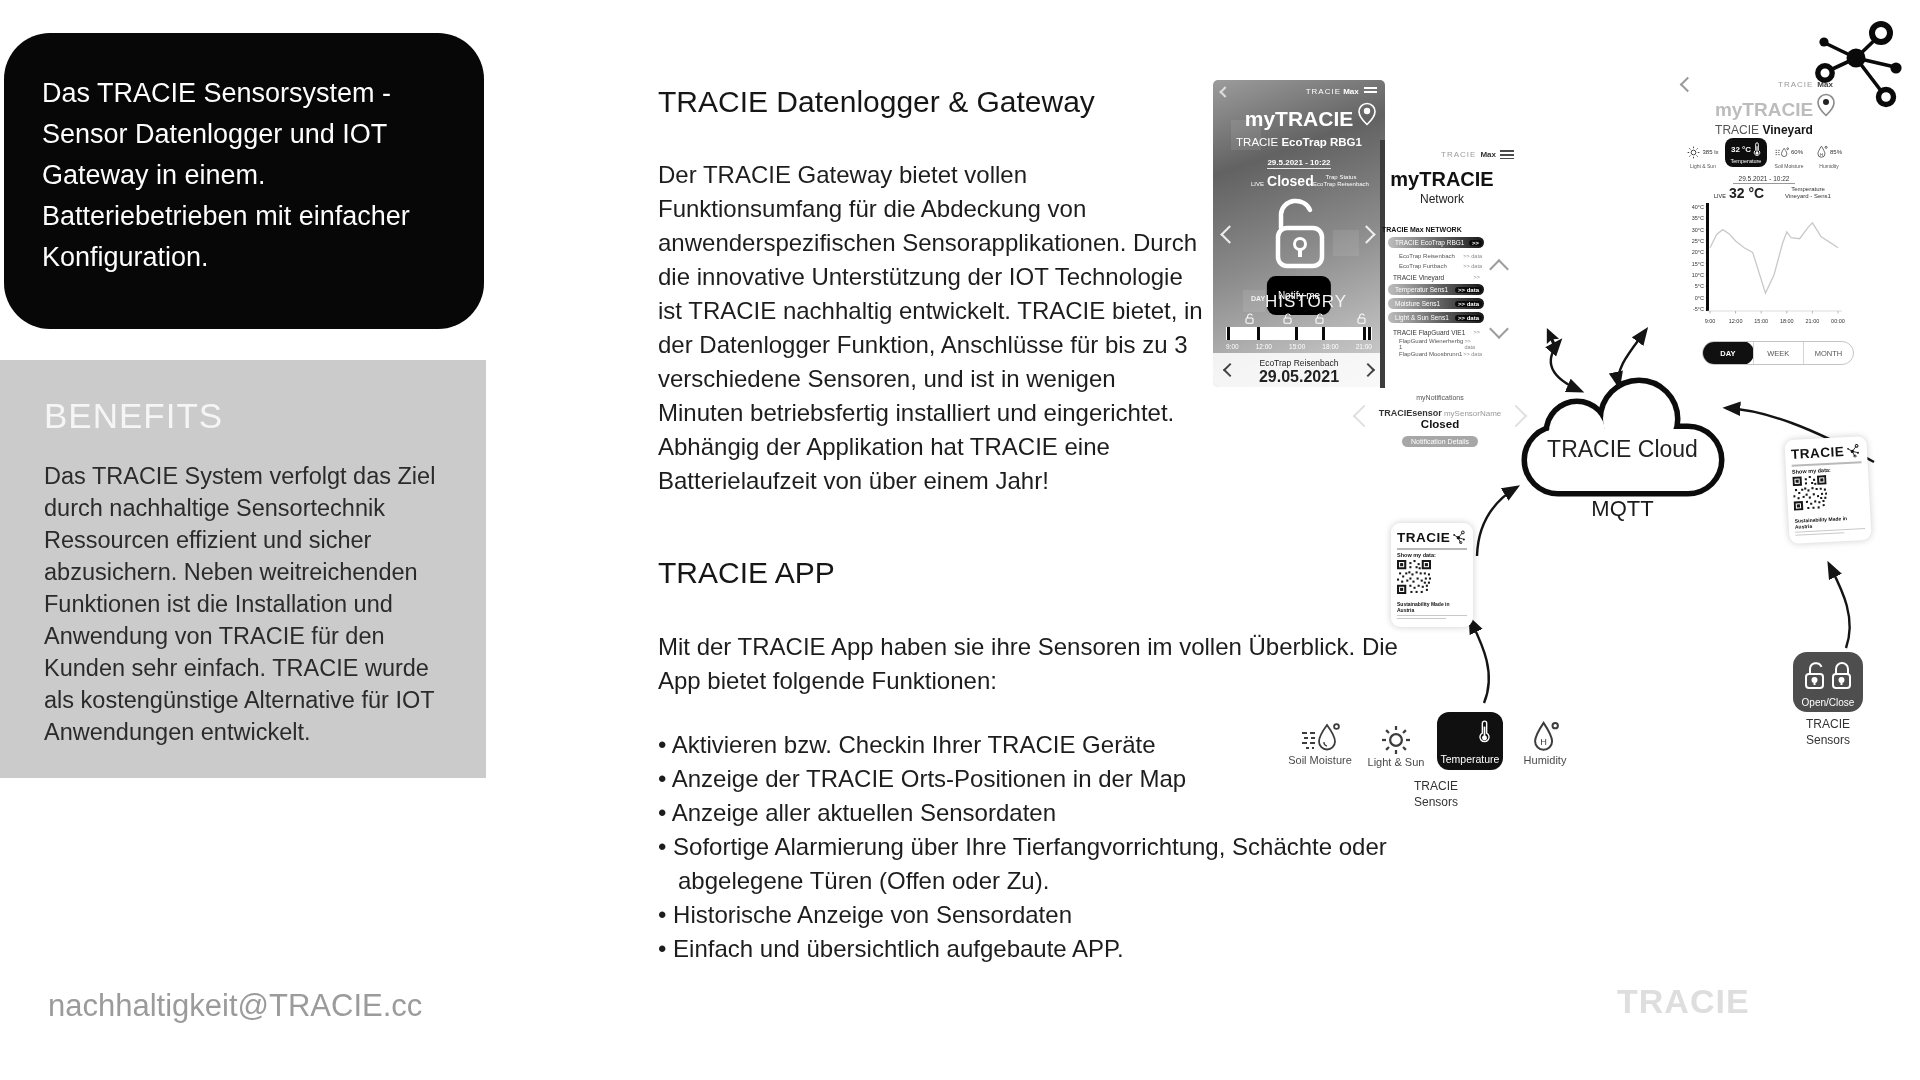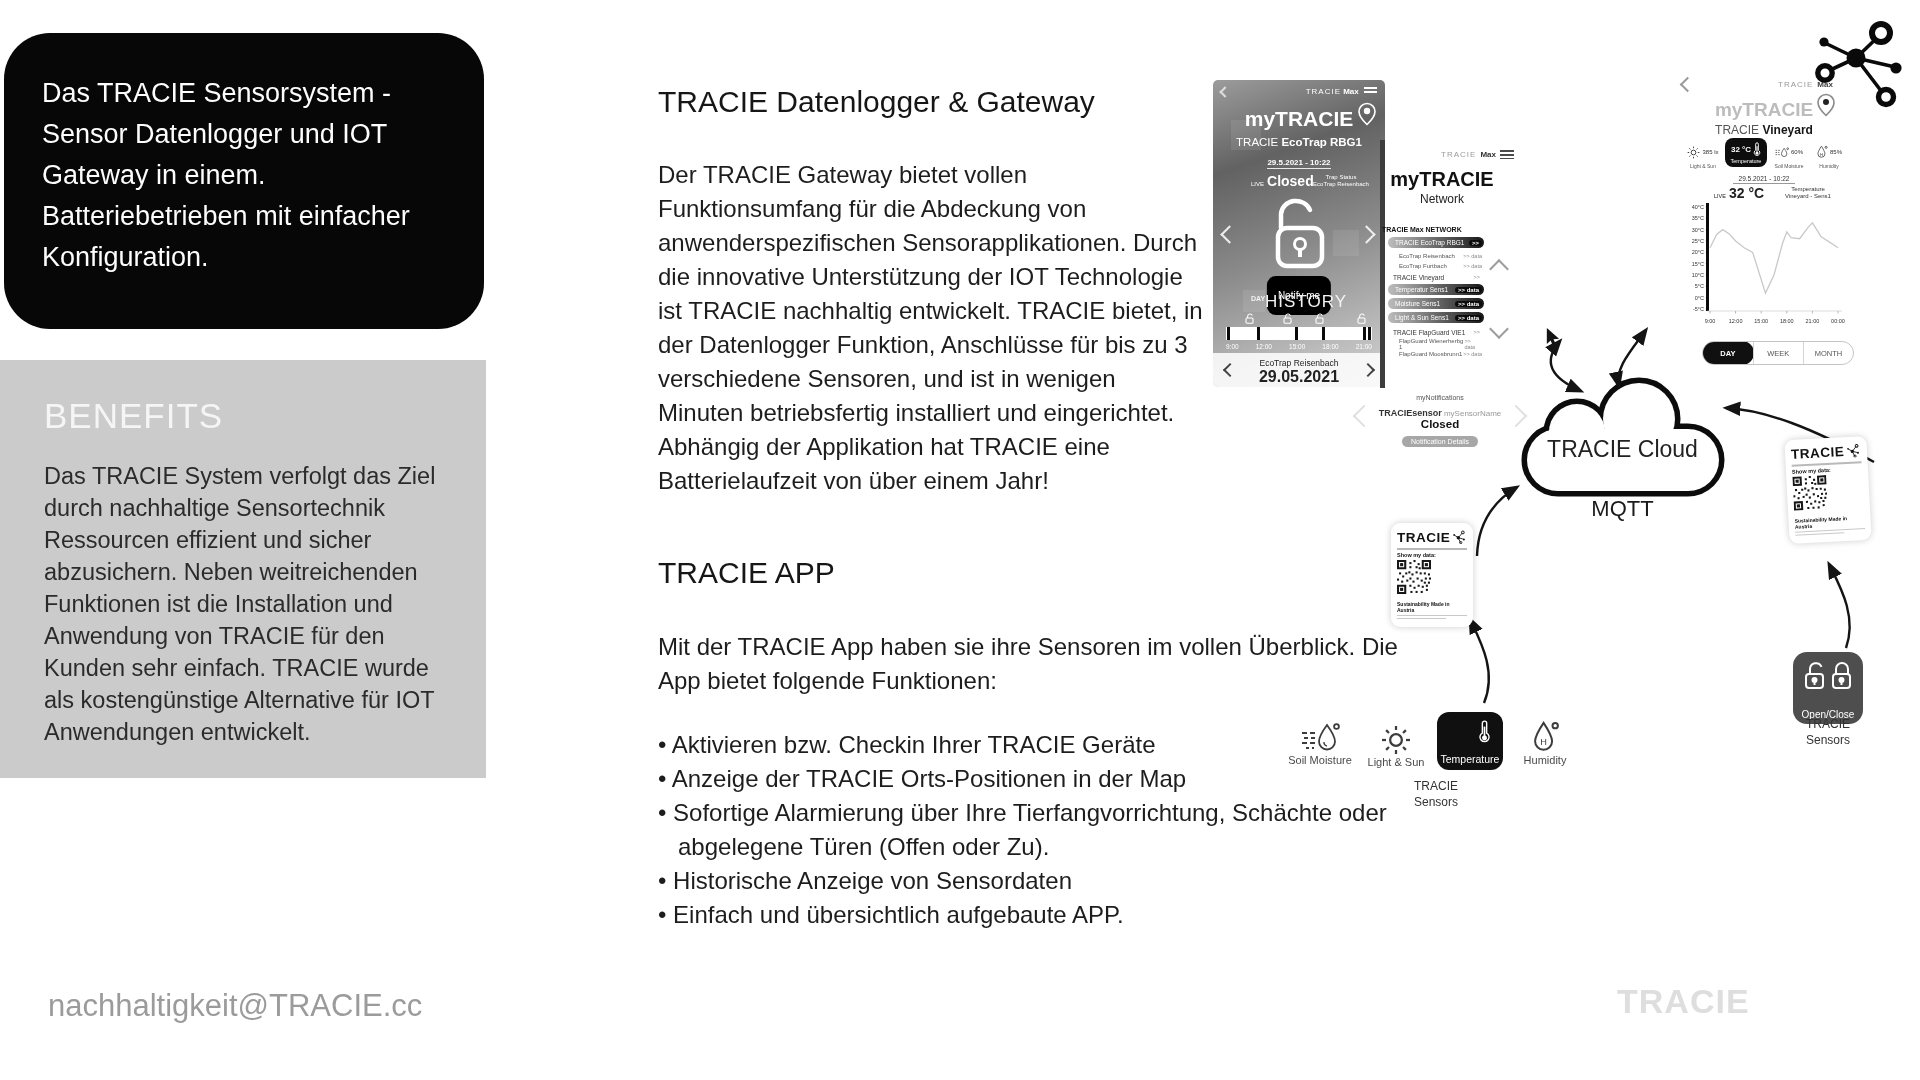--- a/index.html
+++ b/index.html
@@ -120,21 +120,21 @@
   .dl-micro{height:1.5px;background:#c9c9c9;margin-top:1.5px;}
   .lbl-1{left:1391px;top:523px;}
   .lbl-2{left:1787px;top:438px;transform:rotate(-3deg);}
 
   
   .sensor{width:74px;text-align:center;color:#4a4a4a;font-size:11px;}
   .sensor .ic{height:34px;display:flex;align-items:flex-end;justify-content:center;}
   .temp-tile{left:1437px;top:712px;width:66px;height:58px;background:#101010;border-radius:12px;color:#fff;text-align:center;}
   .temp-tile .lbl{position:absolute;bottom:5px;width:100%;font-size:10.5px;}
   .sensors-cap{left:1400px;top:778px;width:72px;text-align:center;font-size:12px;color:#333;line-height:16px;}
-  .oc-tile{left:1793px;top:652px;width:70px;height:72px;background:#4e4e4e;border-radius:14px;color:#fff;text-align:center;}
+  .oc-tile{left:1793px;top:652px;width:70px;height:60px;background:#4e4e4e;border-radius:14px;color:#fff;text-align:center;}
   .oc-tile .lbl{position:absolute;bottom:4px;width:100%;font-size:10px;}
   .oc-cap{left:1795px;top:716px;width:66px;text-align:center;font-size:12px;color:#333;line-height:16px;}
 
   
   .cloud-wrap{left:1515px;top:376px;width:215px;height:125px;}
   .cloud-text{position:absolute;top:60px;width:100%;text-align:center;font-size:23px;color:#222;}
   .mqtt{left:1515px;top:496px;width:215px;text-align:center;font-size:22px;color:#1a1a1a;}
 </style>
 </head>
 <body>
@@ -152,20 +152,21 @@
 
   <a class="abs email" href="#">nachhaltigkeit@TRACIE.cc</a>
 
   <div class="abs h1">TRACIE Datenlogger &amp; Gateway</div>
   <div class="abs p1">Der TRACIE Gateway bietet vollen Funktionsumfang für die Abdeckung von anwenderspezifischen Sensorapplikationen. Durch die innovative Unterstützung der IOT Technologie ist TRACIE nachhaltig entwickelt. TRACIE bietet, in der Datenlogger Funktion, Anschlüsse für bis zu 3 verschiedene Sensoren, und ist in wenigen Minuten betriebsfertig installiert und eingerichtet. Abhängig der Applikation hat TRACIE eine Batterielaufzeit von über einem Jahr!</div>
   <div class="abs h2">TRACIE APP</div>
   <div class="abs p2">Mit der TRACIE App haben sie ihre Sensoren im vollen Überblick. Die App bietet folgende Funktionen:</div>
   <ul class="abs bullets" id="bullet-list">
       <li>Aktivieren bzw. Checkin Ihrer TRACIE Geräte</li>
       <li>Anzeige der TRACIE Orts-Positionen in der Map</li>
+      <li>Anzeige aller aktuellen Sensordaten</li>
       <li>Sofortige Alarmierung über Ihre Tierfangvorrichtung, Schächte oder abgelegene Türen (Offen oder Zu).</li>
       <li>Historische Anzeige von Sensordaten</li>
       <li>Einfach und übersichtlich aufgebaute APP.</li>
     </ul>
 
   <div class="abs watermark">TRACIE</div>
 
   <div class="abs phone-trap">
     <div class="sq" style="left:18px;top:40px;width:30px;height:30px"></div>
     <div class="sq" style="left:120px;top:150px;width:26px;height:26px"></div>

